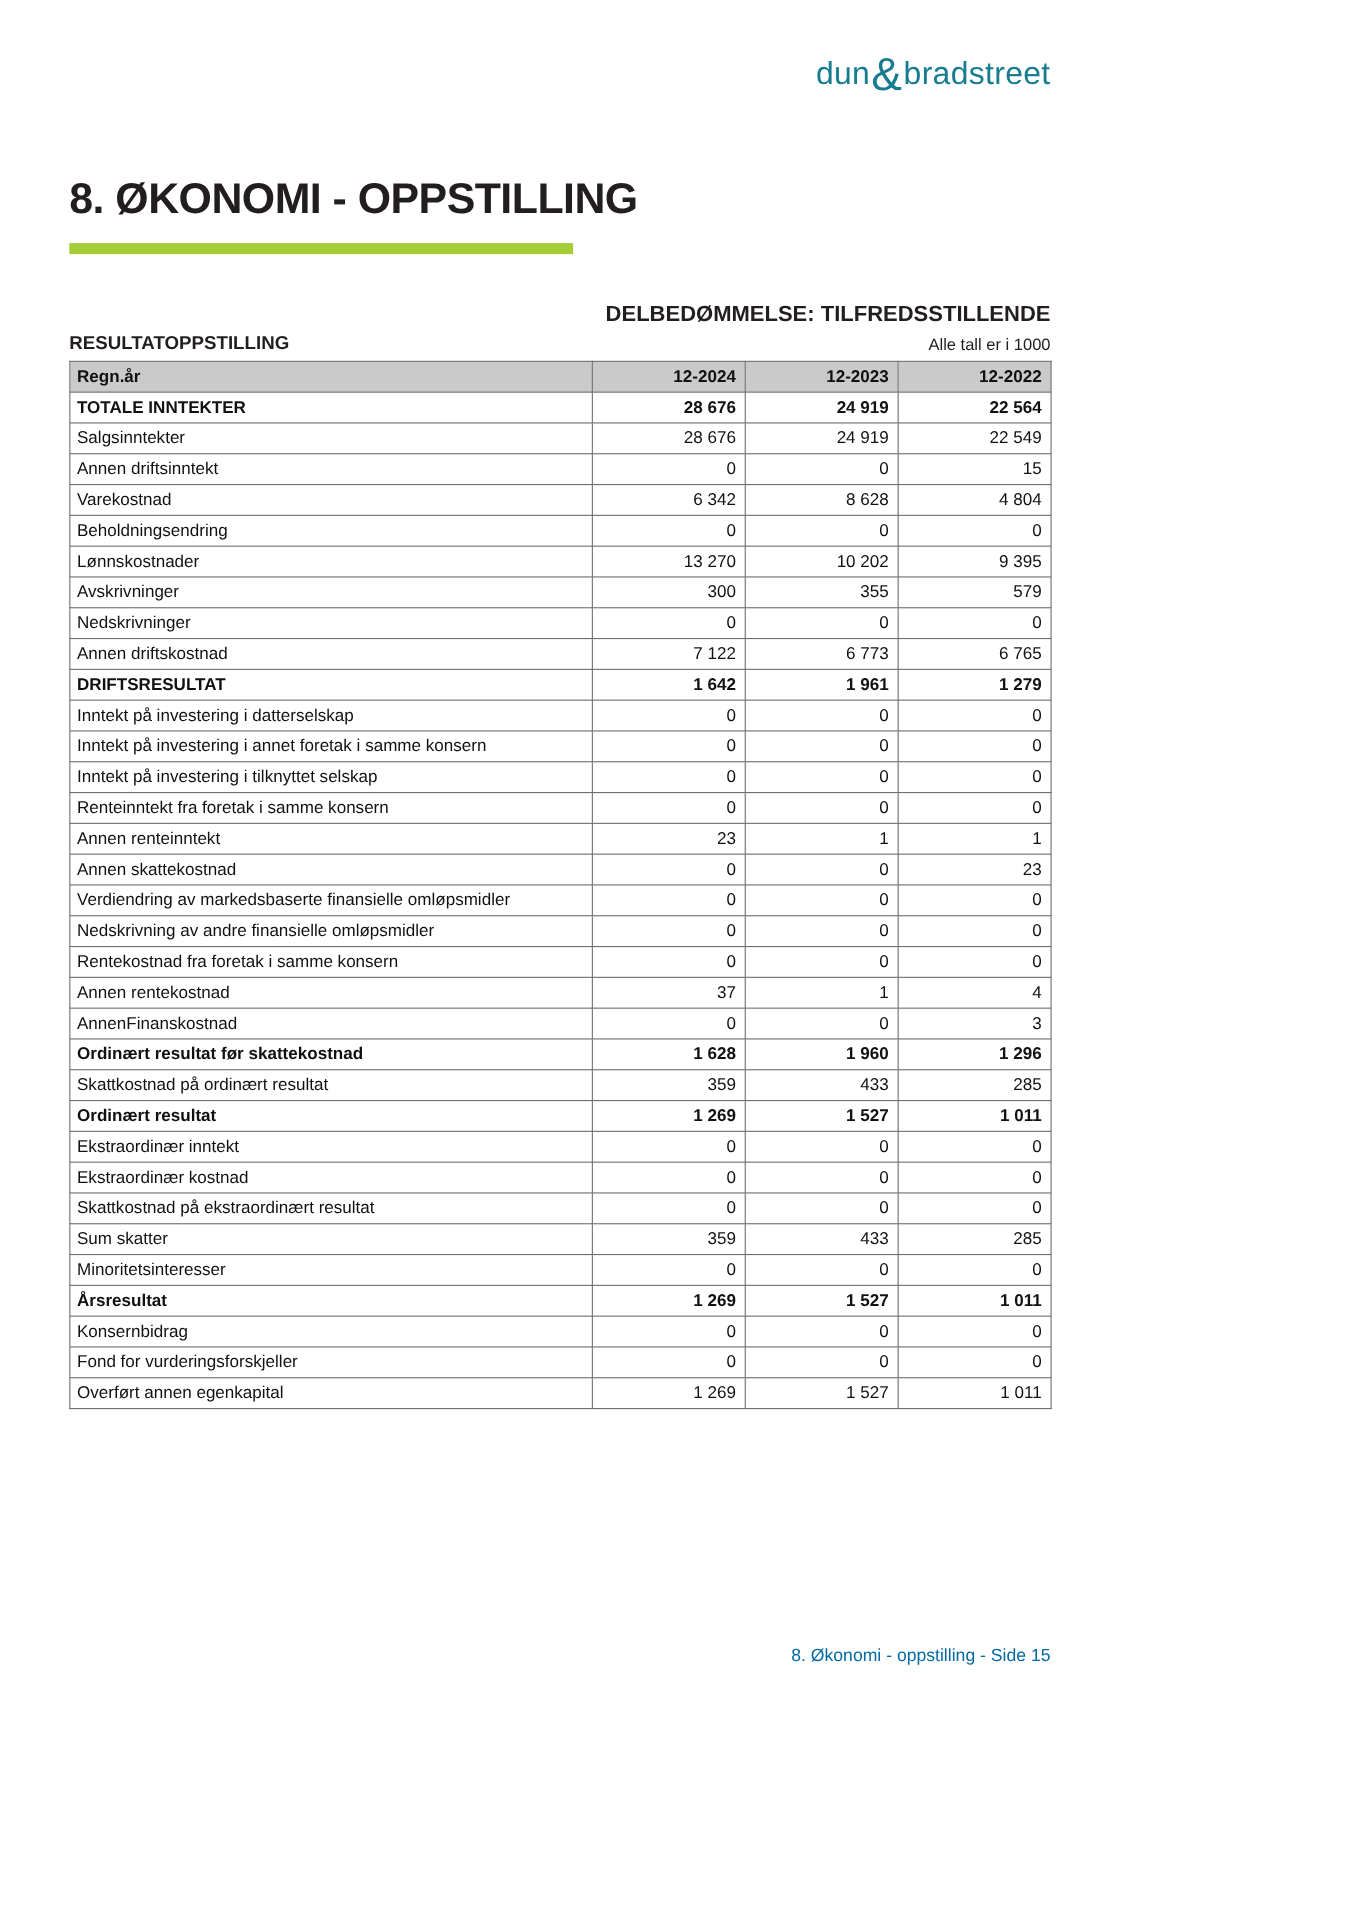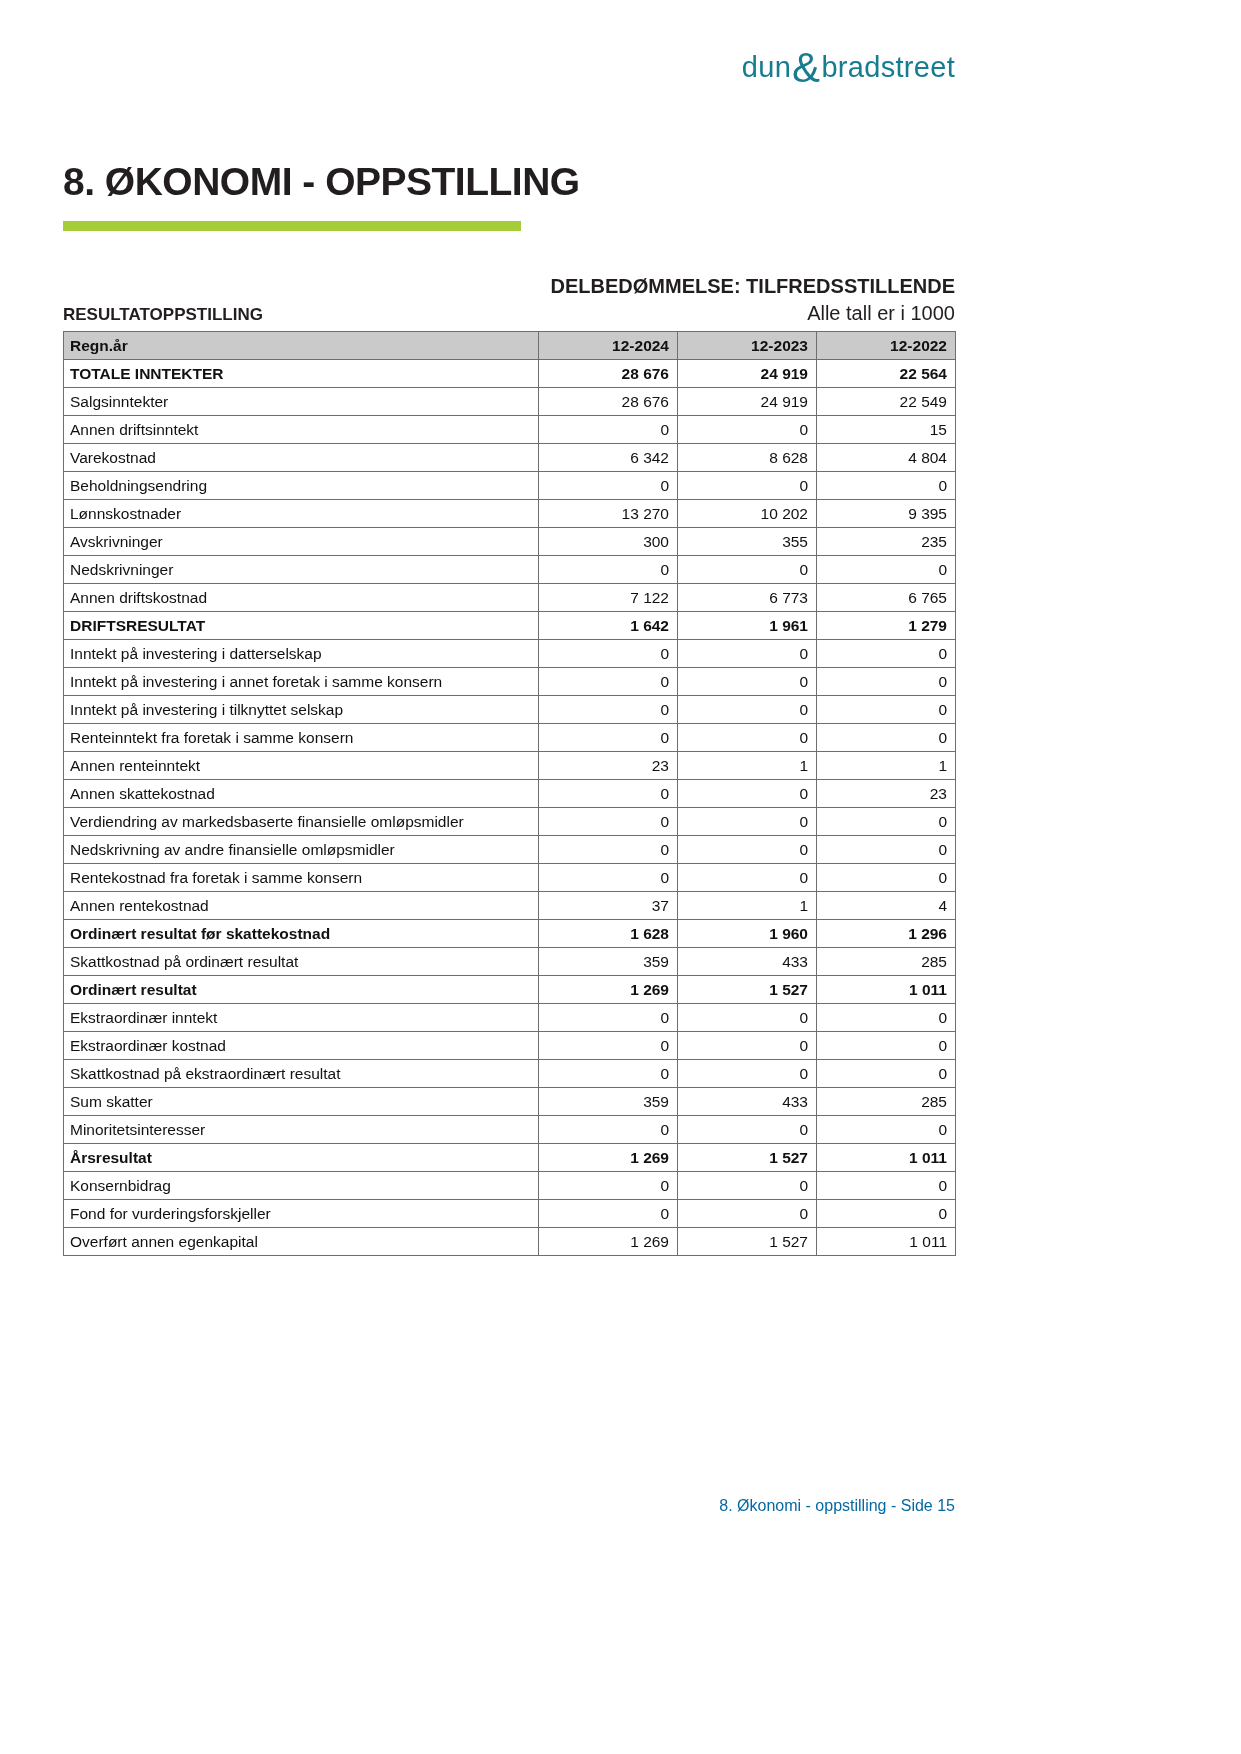--- a/index.html
+++ b/index.html
@@ -62,21 +62,21 @@
     font-weight:bold;
     color:#221e1f;
   }
   .caption-row {
     display:flex;
     justify-content:space-between;
     align-items:flex-end;
     margin-top:4px;
   }
   .caption { font-size:17px; font-weight:bold; color:#221e1f; }
-  .units { font-size:20px; color:#221e1f; }
+  .units { font-size:15px; color:#221e1f; }
   table {
     margin-top:6px;
     width:100%;
     border-collapse:collapse;
     font-size:15.5px;
     color:#111;
     table-layout:fixed;
   }
   col.c-label { width:475px; }
   col.c-num { width:139px; }
@@ -180,21 +180,21 @@
           <tr>
             <td>Lønnskostnader</td>
             <td class="num">13 270</td>
             <td class="num">10 202</td>
             <td class="num">9 395</td>
           </tr>
           <tr>
             <td>Avskrivninger</td>
             <td class="num">300</td>
             <td class="num">355</td>
-            <td class="num">235</td>
+            <td class="num">579</td>
           </tr>
           <tr>
             <td>Nedskrivninger</td>
             <td class="num">0</td>
             <td class="num">0</td>
             <td class="num">0</td>
           </tr>
           <tr>
             <td>Annen driftskostnad</td>
             <td class="num">7 122</td>
@@ -260,20 +260,26 @@
             <td class="num">0</td>
             <td class="num">0</td>
             <td class="num">0</td>
           </tr>
           <tr>
             <td>Annen rentekostnad</td>
             <td class="num">37</td>
             <td class="num">1</td>
             <td class="num">4</td>
           </tr>
+          <tr>
+            <td>AnnenFinanskostnad</td>
+            <td class="num">0</td>
+            <td class="num">0</td>
+            <td class="num">3</td>
+          </tr>
           <tr class="bold">
             <td>Ordinært resultat før skattekostnad</td>
             <td class="num">1 628</td>
             <td class="num">1 960</td>
             <td class="num">1 296</td>
           </tr>
           <tr>
             <td>Skattkostnad på ordinært resultat</td>
             <td class="num">359</td>
             <td class="num">433</td>

